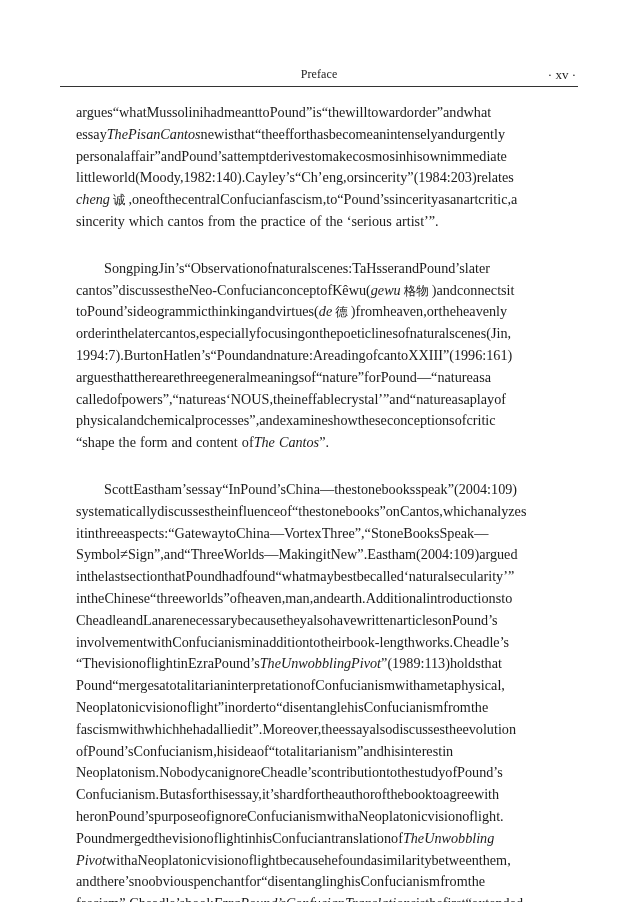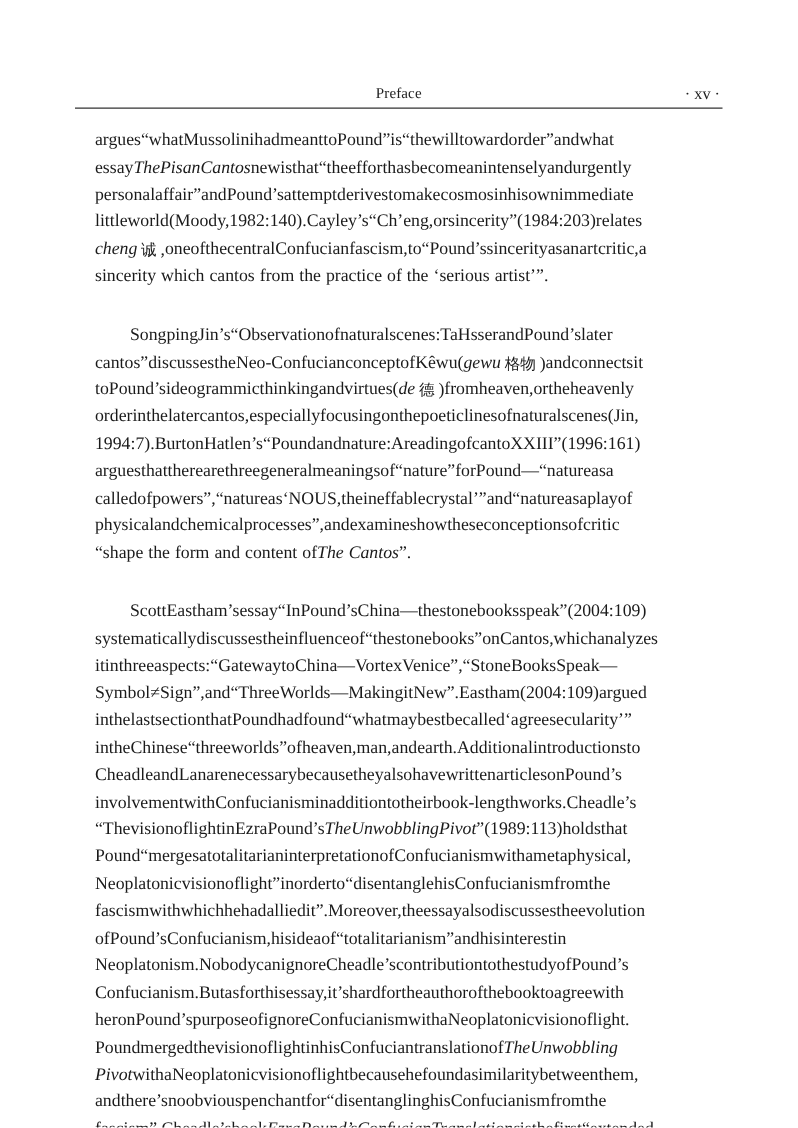--- a/index.html
+++ b/index.html
@@ -306,21 +306,21 @@
         <div class="jline">
           <span class="w"><span>it</span></span>
           <span class="w"><span>in</span></span>
           <span class="w"><span>three</span></span>
           <span class="w"><span>aspects:</span></span>
           <span class="w"><span>“Gateway</span></span>
           <span class="w"><span>to</span></span>
           <span class="w"><span>China</span></span>
           <span class="w"><span>—</span></span>
           <span class="w"><span>Vortex</span></span>
-          <span class="w"><span>Venice”,</span></span>
+          <span class="w"><span>Three”,</span></span>
           <span class="w"><span>“Stone</span></span>
           <span class="w"><span>Books</span></span>
           <span class="w"><span>Speak</span></span>
           <span class="w"><span>—</span></span>
         </div>
         <div class="jline">
           <span class="w"><span>Symbol</span></span>
           <span class="w"><span>≠</span></span>
           <span class="w"><span>Sign”,</span></span>
           <span class="w"><span>and</span></span>
@@ -342,21 +342,21 @@
           <span class="w"><span>section</span></span>
           <span class="w"><span>that</span></span>
           <span class="w"><span>Pound</span></span>
           <span class="w"><span>had</span></span>
           <span class="w"><span>found</span></span>
           <span class="w"><span>“what</span></span>
           <span class="w"><span>may</span></span>
           <span class="w"><span>best</span></span>
           <span class="w"><span>be</span></span>
           <span class="w"><span>called</span></span>
-          <span class="w"><span>‘agree</span></span>
+          <span class="w"><span>‘natural</span></span>
           <span class="w"><span>secularity’”</span></span>
         </div>
         <div class="jline">
           <span class="w"><span>in</span></span>
           <span class="w"><span>the</span></span>
           <span class="w"><span>Chinese</span></span>
           <span class="w"><span>“three</span></span>
           <span class="w"><span>worlds”</span></span>
           <span class="w"><span>of</span></span>
           <span class="w"><span>heaven,</span></span>

